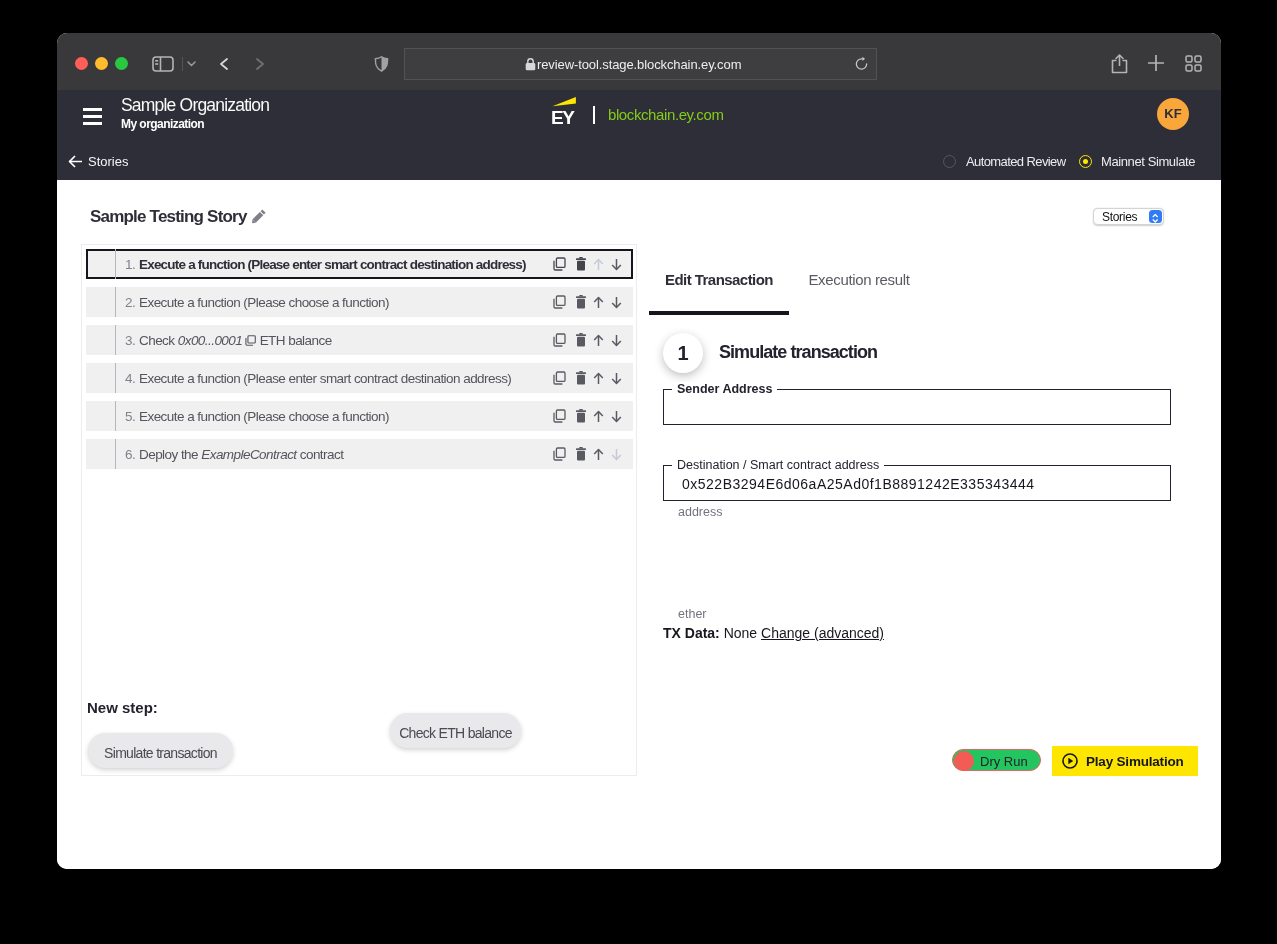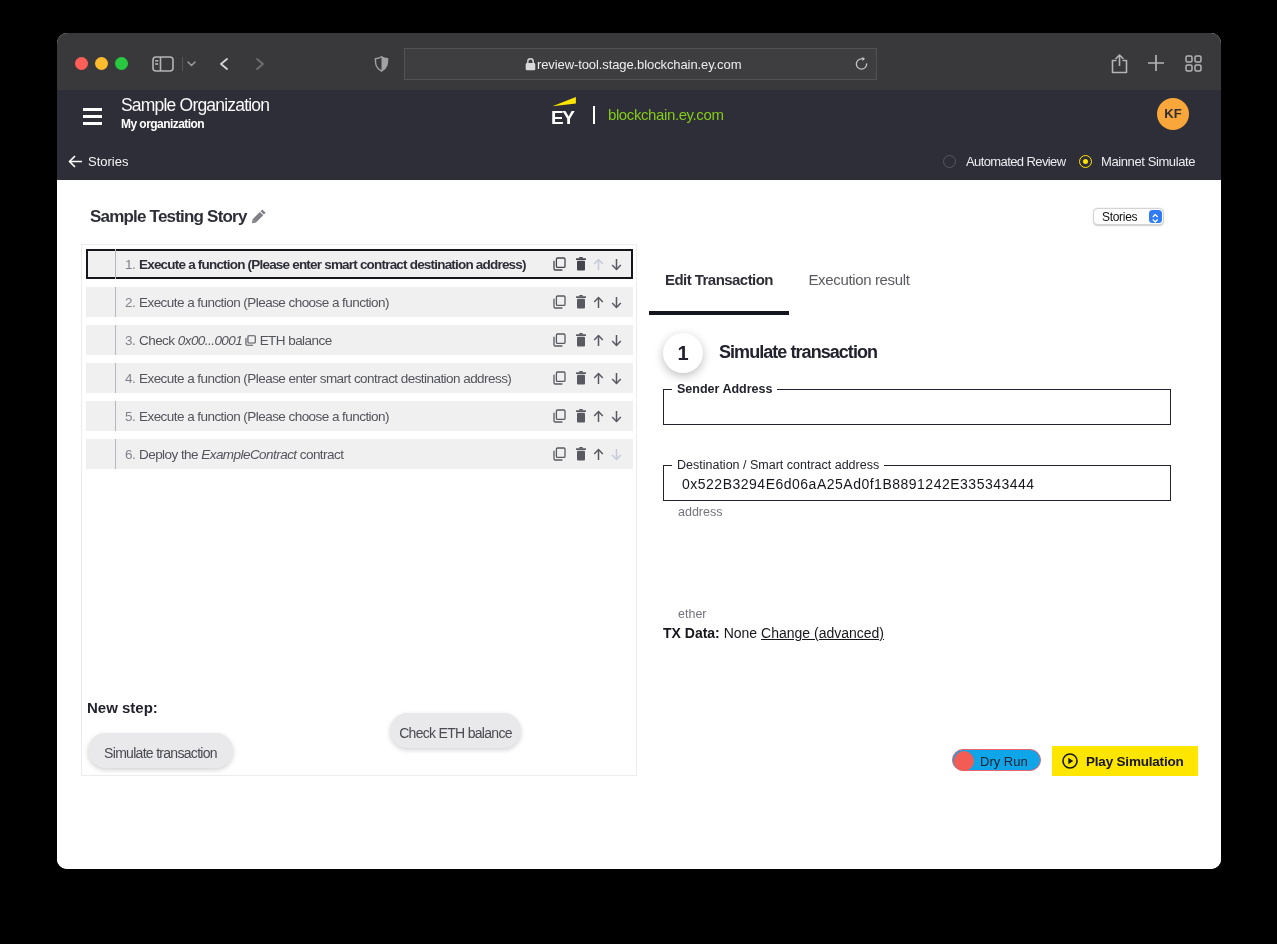--- a/index.html
+++ b/index.html
@@ -307,21 +307,21 @@
       <div class="lbl">Sender Address</div>
     </div>
     <div class="fieldset" style="top:285px;">
       <div class="lbl">Destination / Smart contract address</div>
       <div class="val" style="letter-spacing:0.5px;">0x522B3294E6d06aA25Ad0f1B8891242E335343444</div>
     </div>
     <div class="helper" style="top:325px;">address</div>
     <div class="helper" style="top:427px;">ether</div>
     <div class="abs" style="left:606px; top:445px; font-size:14px; color:#16161e;"><b>TX Data:</b> None <span style="text-decoration:underline;">Change (advanced)</span></div>
 
-    <div class="abs" style="left:895px; top:569px; width:89px; height:22px; border:1px solid #e8636a; border-radius:12px; background:#0ea5e9;">
+    <div class="abs" style="left:895px; top:569px; width:89px; height:22px; border:1px solid #e8636a; border-radius:12px; background:#22c55e;">
       <div class="abs" style="left:1px; top:0.5px; width:20px; height:20px; border-radius:50%; background:#f25c54;"></div>
       <div class="abs" style="left:27px; top:3.5px; font-size:13px; color:#23232f;">Dry Run</div>
     </div>
     <div class="abs" style="left:995px; top:566px; width:146px; height:30px; background:#ffe600;">
       <svg class="abs" style="left:10px; top:7px;" width="16" height="16" viewBox="0 0 16 16">
         <circle cx="8" cy="8" r="7" fill="none" stroke="#16161e" stroke-width="1.6"></circle>
         <polygon points="6.3,4.8 11.2,8 6.3,11.2" fill="#16161e"></polygon>
       </svg>
       <div class="abs" style="left:34px; top:8px; font-size:13.5px; font-weight:700; letter-spacing:-0.2px; color:#16161e;">Play Simulation</div>
     </div>

